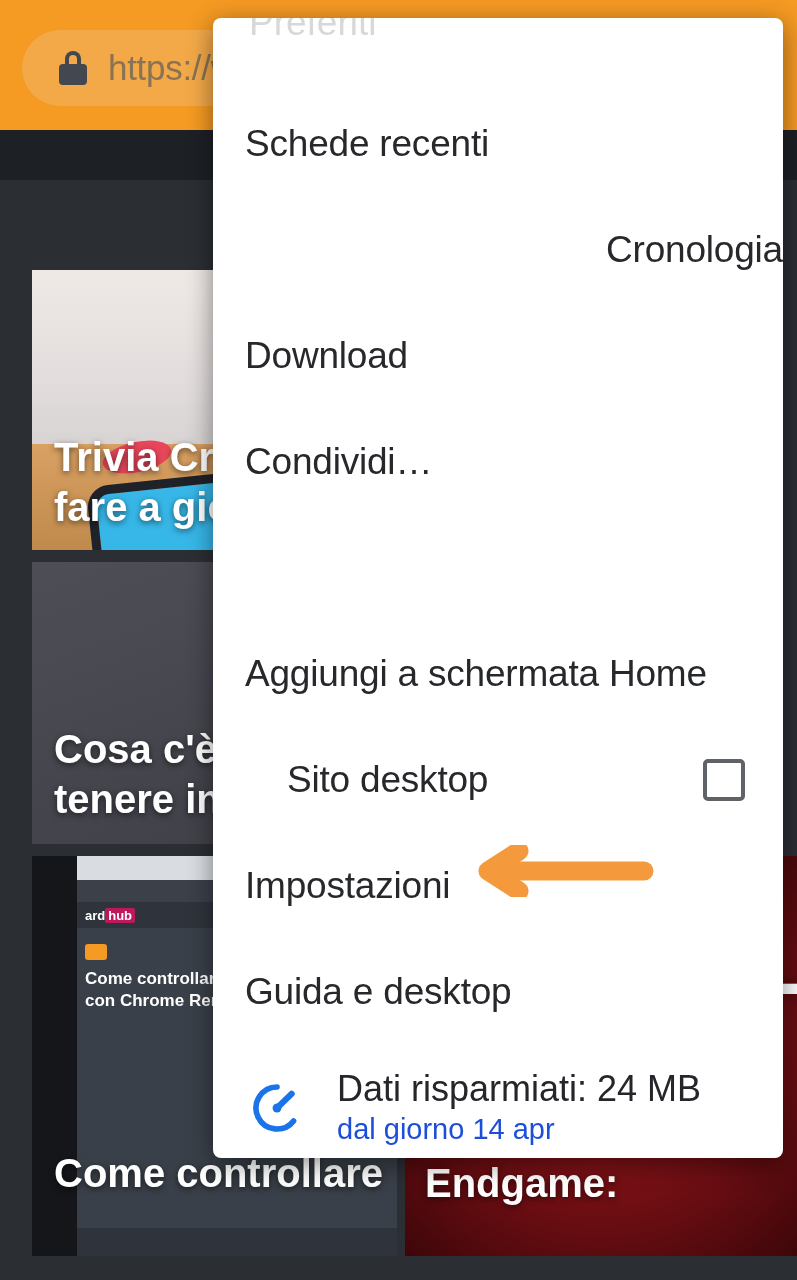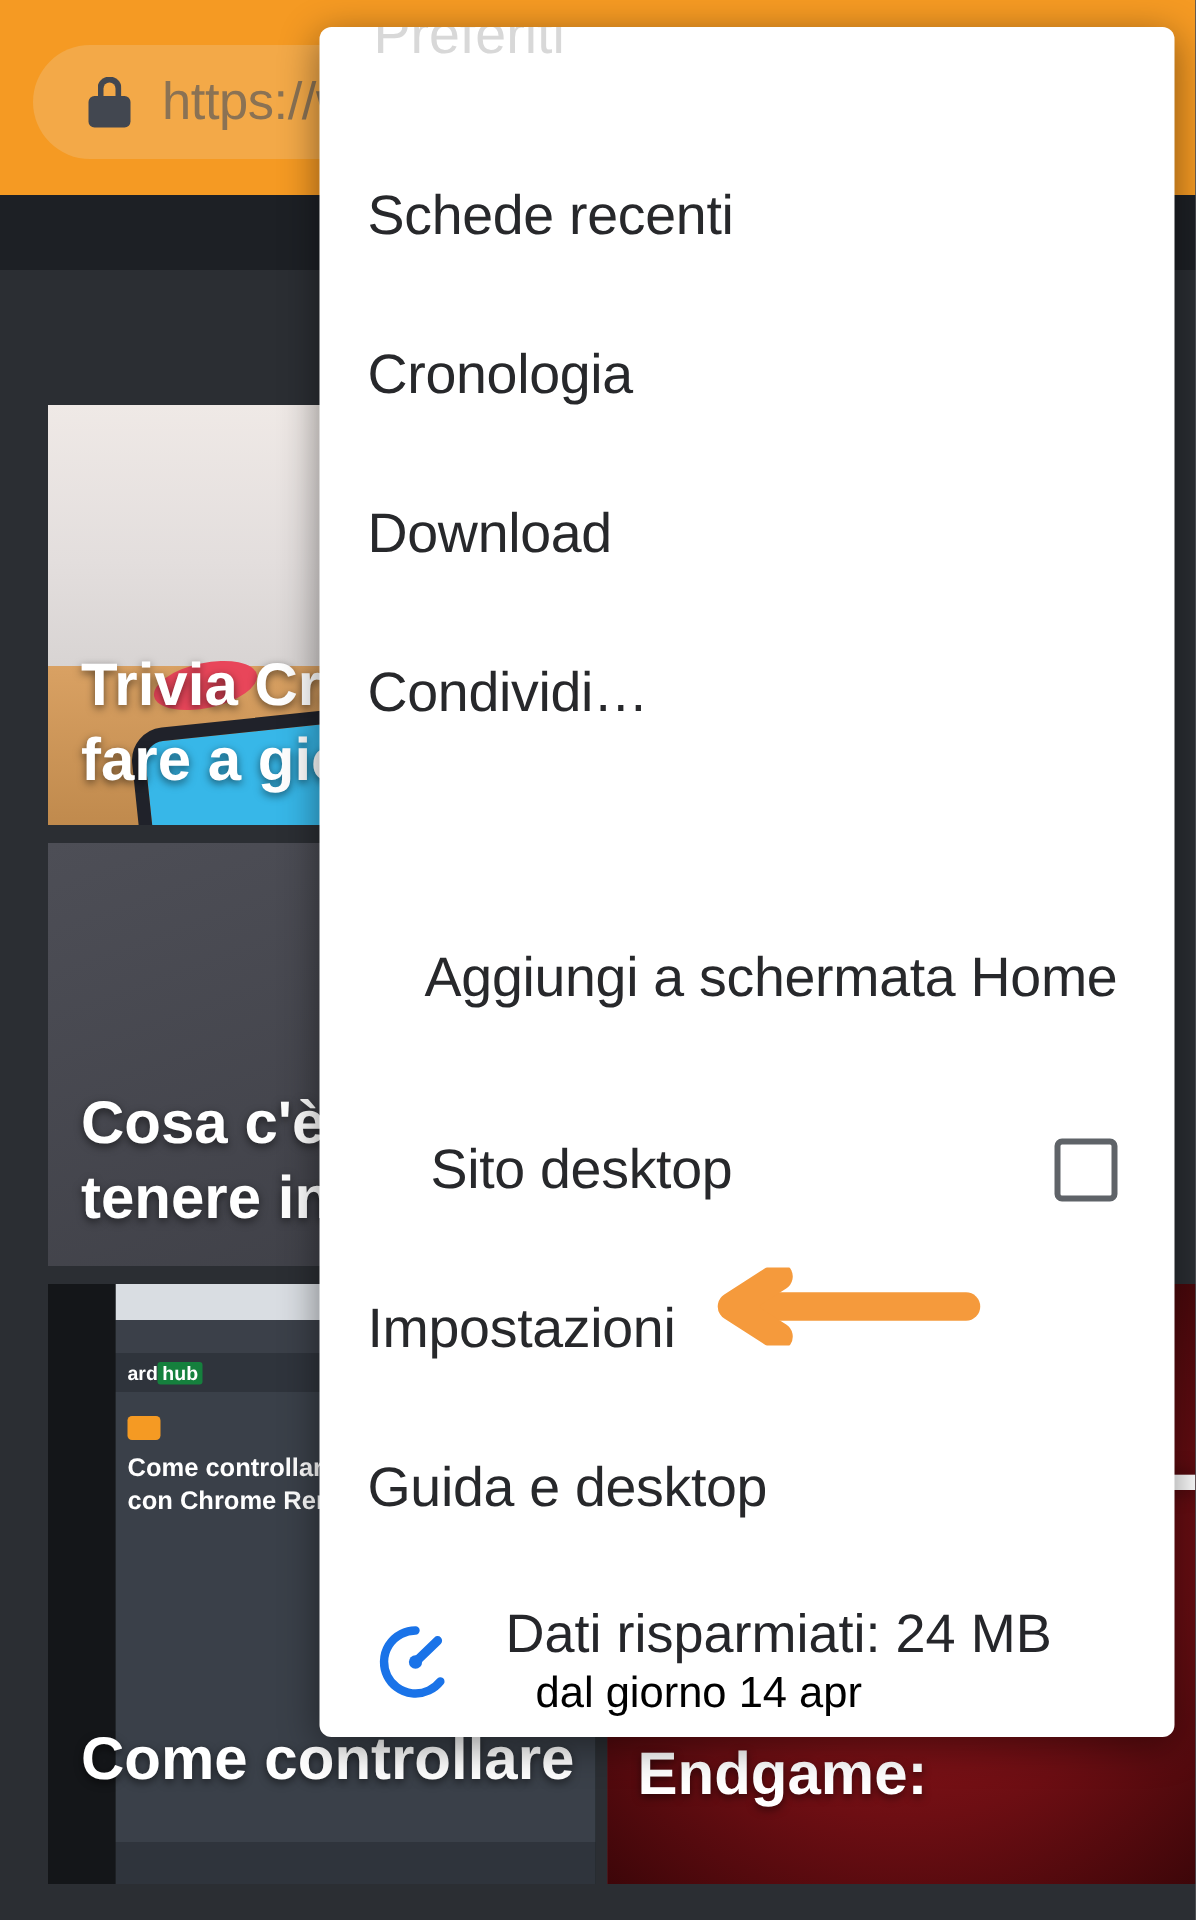--- a/index.html
+++ b/index.html
@@ -123,21 +123,21 @@
   }
   #card2 .ctitle { top:162px; }
   #card2 .ctitle.l2 { top:212px; }
 
   
   #card3 { left:32px; top:726px; width:365px; height:400px; background:#23262b; }
   #card3 .shot { position:absolute; left:45px; top:0; width:320px; height:400px; background:#2f343c; }
   #card3 .browserbar { position:absolute; left:0; top:0; width:100%; height:24px; background:#d9dde2; }
   #card3 .tabbar { position:absolute; left:0; top:24px; width:100%; height:22px; background:#3b4049; }
   #card3 .logo { position:absolute; left:8px; top:52px; font-size:13px; color:#ffffff; font-weight:bold; }
-  #card3 .logo b { background:#15803d; color:#fff; padding:0 3px; border-radius:2px; }
+  #card3 .logo b { background:#be185d; color:#fff; padding:0 3px; border-radius:2px; }
   #card3 .hero { position:absolute; left:0; top:72px; width:100%; height:300px; background:#3a4049; }
   #card3 .badge { position:absolute; left:8px; top:88px; width:22px; height:16px; background:#f59a23; border-radius:3px; }
   #card3 .htxt { position:absolute; left:8px; top:112px; font-size:17px; color:#fff; font-weight:bold; line-height:22px; }
   #card3 .ctitle { top:292px; left:22px; font-size:40px; }
   
   #card3 .bezel { position:absolute; left:0; top:0; width:45px; height:100%; background:#141619; }
 
   
   #card4 { left:405px; top:726px; width:392px; height:400px; background:#6a0d12; }
   #card4 .red { position:absolute; inset:0; background:radial-gradient(circle at 50% 45%, #a81a1f 0%, #6d0e13 60%, #3d0609 100%); }
@@ -200,22 +200,22 @@
     margin-left:36px;
     width:56px; height:56px;
     flex:0 0 auto;
   }
   .data-text { margin-left:32px; }
   .data-main {
     font-size:36px; color:#25262a;
     line-height:42px; white-space:nowrap;
   }
   .data-sub {
-    font-size:29px; color:#000000;
-    line-height:38px; white-space:nowrap;margin-left:20px;
+    font-size:29px; color:#1d4ed8;
+    line-height:38px; white-space:nowrap;
   }
 
   
   .arrow {
     position:absolute;
     left:474px; top:845px;
     width:180px; height:52px;
     z-index:40;
   }
 </style>
@@ -279,30 +279,30 @@
     </div>
   </div>
 
   <div class="menu">
 
     <div class="menu-clipped">Preferiti</div>
 
     <div class="menu-item" style="top:73px;">
       <span class="label">Schede recenti</span>
     </div>
-    <div class="menu-item" style="top:179px;">
+    <div class="menu-item" style="top:179px;justify-content:flex-end;">
       <span class="label">Cronologia</span>
     </div>
     <div class="menu-item" style="top:285px;">
       <span class="label">Download</span>
     </div>
     <div class="menu-item" style="top:391px;">
       <span class="label">Condividi…</span>
     </div>
-    <div class="menu-item" style="top:581px;justify-content:center;">
+    <div class="menu-item" style="top:603px;">
       <span class="label">Aggiungi a schermata Home</span>
     </div>
     <div class="menu-item" style="top:709px;padding-left:42px;">
       <span class="label">Sito desktop</span>
       <span class="checkbox"></span>
     </div>
     <div class="menu-item" style="top:815px;">
       <span class="label">Impostazioni</span>
     </div>
     <div class="menu-item" style="top:921px;">

